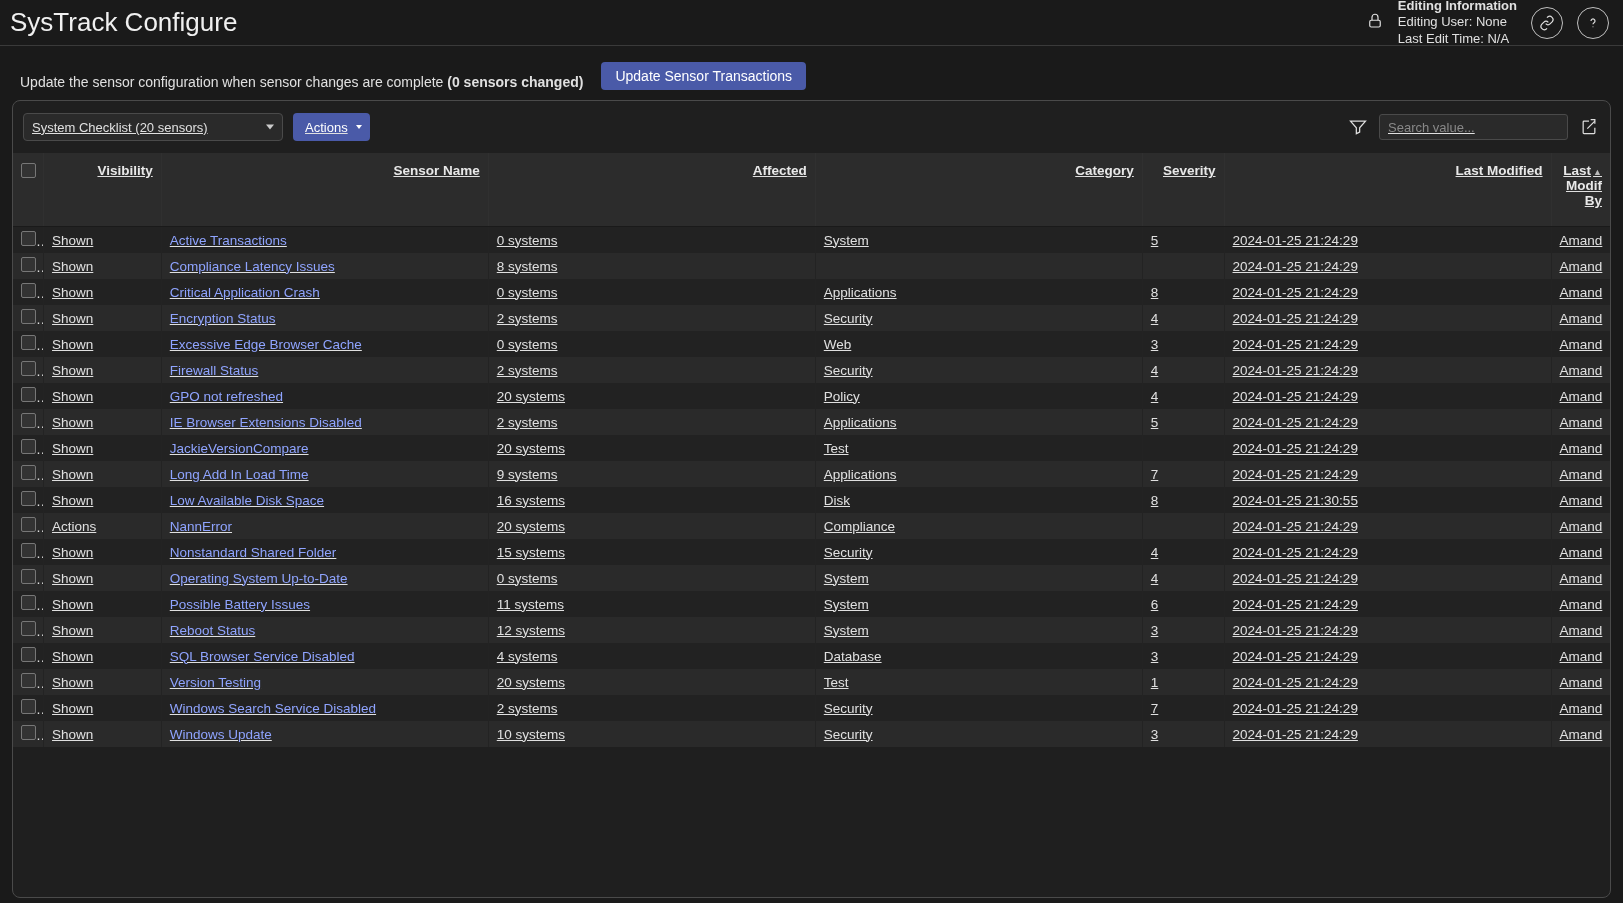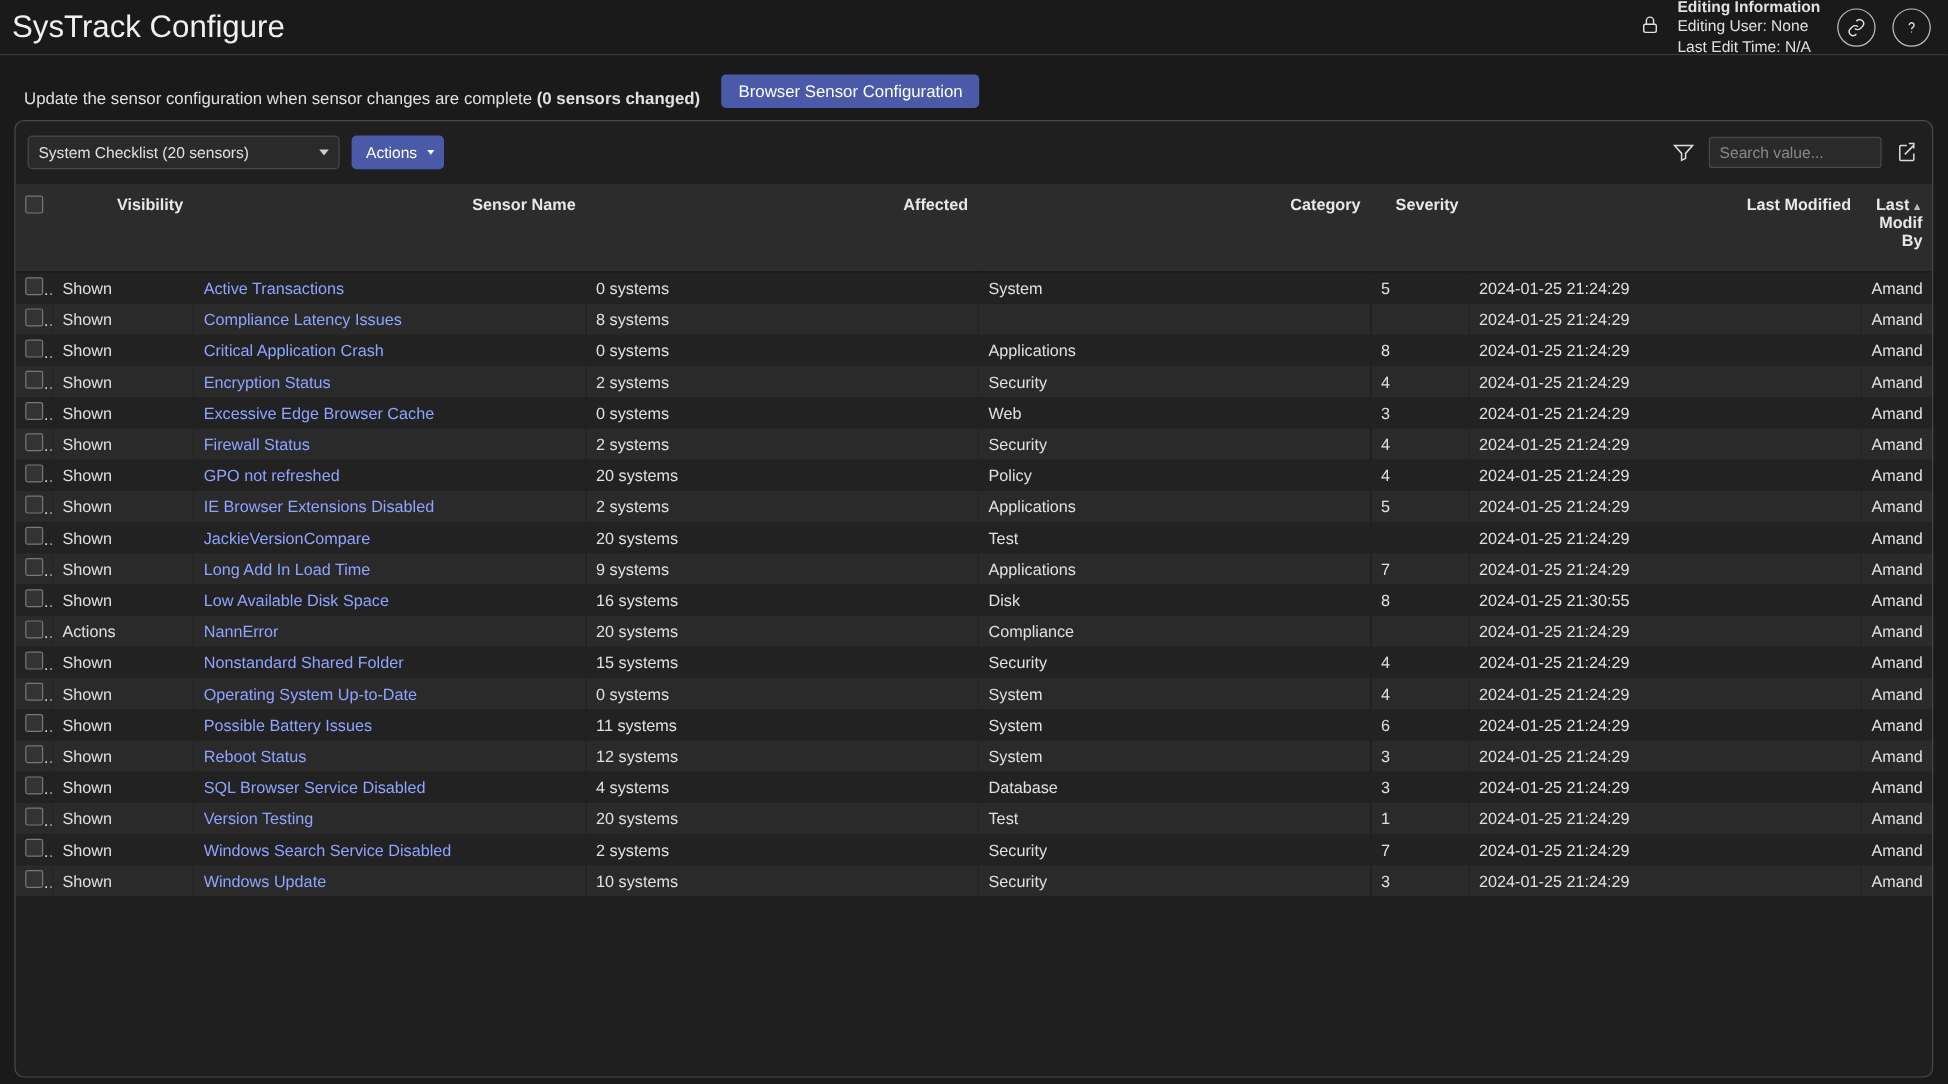--- a/index.html
+++ b/index.html
@@ -69,20 +69,21 @@
   }
   
   .panel {
     margin: 0 12px 12px 12px;
     border: 1px solid #4a4a4a;
     border-radius: 8px;
     background: #1f1f1f;
     height: 798px;
     display:flex; flex-direction:column;
     overflow:hidden;
+    text-decoration:underline;
   }
   .panel-toolbar {
     display:flex;
     align-items:center;
     padding: 12px 10px;
     gap: 10px;
   }
   .select-wrap {
     position:relative;
     background:#2a2a2a;
@@ -118,21 +119,21 @@
     content:"";
     position:absolute; right:8px; top:50%;
     width:0;height:0;border-left:3px solid transparent;border-right:3px solid transparent;border-top:4px solid #fff;
     transform:translateY(-50%);
   }
   .toolbar-spacer{flex:1;}
   .tool-icon { width:22px;height:22px; display:flex;align-items:center;justify-content:center; cursor:pointer;}
   .tool-icon svg{width:20px;height:20px;stroke:#ddd;fill:none;stroke-width:1.5;}
   .search-box{
     background:#2a2a2a;border:1px solid #4a4a4a;border-radius:3px;
-    height:26px; width:144px; padding:0 8px; color:#ccc; font-size:13px;
+    height:26px; width:189px; padding:0 8px; color:#ccc; font-size:13px;
   }
   .search-box::placeholder{color:#888;}
   
   .table-wrap{
     flex:1; overflow:hidden;
     padding: 0 0 0 0;
   }
   table {
     width:100%;
     border-collapse:collapse;
@@ -210,21 +211,21 @@
           <circle cx="12" cy="17.5" r="0.8" fill="#e0e0e0" stroke="none"></circle>
         </svg>
     </div>
   </div>
 </div>
 
 <div class="subbar">
   <div class="msg">
     <span>Update the sensor configuration when sensor changes are complete </span><b>(0 sensors changed)</b>
   </div>
-  <button class="btn-primary">Browser Sensor Configuration</button>
+  <button class="btn-primary">Update Sensor Transactions</button>
 </div>
 
 <div class="panel">
   <div class="panel-toolbar">
     <div class="select-wrap">
       <span>System Checklist (20 sensors)</span>
     </div>
     <button class="btn-actions">Actions</button>
     <div class="toolbar-spacer"></div>
     <div class="tool-icon">

